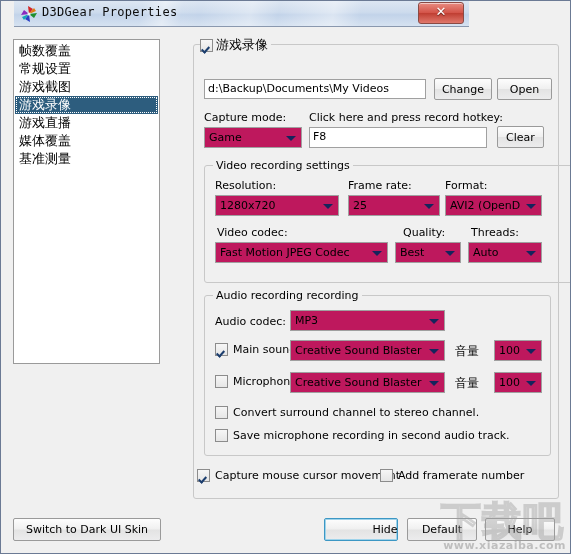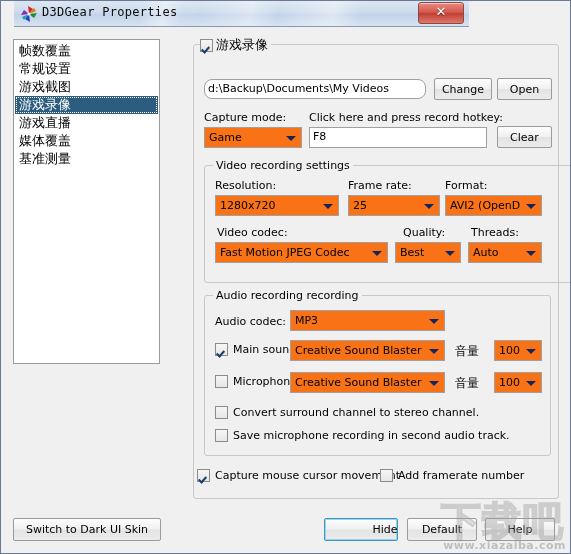--- a/index.html
+++ b/index.html
@@ -198,21 +198,21 @@
   .btn.default-btn {
     border: 1px solid #3c97c4;
     box-shadow: 0 0 0 1px #9fd3ea inset;
     padding-left: 48px;
   }
 
   
   .combo {
     position: absolute;
     box-sizing: border-box;
-    background: #f97316;
+    background: #be185d;
     border: 1px solid #a0a0a0;
     height: 21px;
     font-size: 11px;
     color: #000;
     cursor: pointer;
     overflow: hidden;
     padding-left: 32px;
   }
   .combo .cval {
     position: absolute;
@@ -324,33 +324,33 @@
       <div class="side-item">基准测量</div>
     </div>
 
     <div class="groupbox" id="main-group">
 
       <div class="group-title-cb">
         <span class="cbbox checked"></span>
         <span>游戏录像</span>
       </div>
 
-      <div class="textbox" style="left:10px; top:34px; width:222px;border-radius:8px;">d:\Backup\Documents\My Videos</div>
+      <div class="textbox" style="left:10px; top:34px; width:222px;">d:\Backup\Documents\My Videos</div>
       <div class="btn" style="left:240px; top:33px; width:58px; height:22px;">Change</div>
       <div class="btn" style="left:303px; top:33px; width:55px; height:22px;">Open</div>
 
       <div class="lbl" style="left:10px; top:66px;">Capture mode:</div>
       <div class="combo" style="left:10px; top:82px; width:98px;">
         <span class="cval">Game</span>
         <span class="carrow"></span>
       </div>
 
       <div class="lbl" style="left:115px; top:66px;">Click here and press record hotkey:</div>
       <div class="textbox" style="left:115px; top:82px; width:178px; height:21px;">F8</div>
-      <div class="btn" style="left:303px; top:81px; width:55px; height:22px;">Clear</div>
+      <div class="btn" style="left:303px; top:81px; width:47px; height:22px;">Clear</div>
 
       <div class="groupbox" style="left:10px; top:120px; width:414px; height:118px;">
         <div class="group-title">Video recording settings</div>
 
         <div class="lbl" style="left:10px; top:13px;">Resolution:</div>
         <div class="combo" style="left:10px; top:29px; width:124px;">
           <span class="cval">1280x720</span>
           <span class="carrow"></span>
         </div>
 

